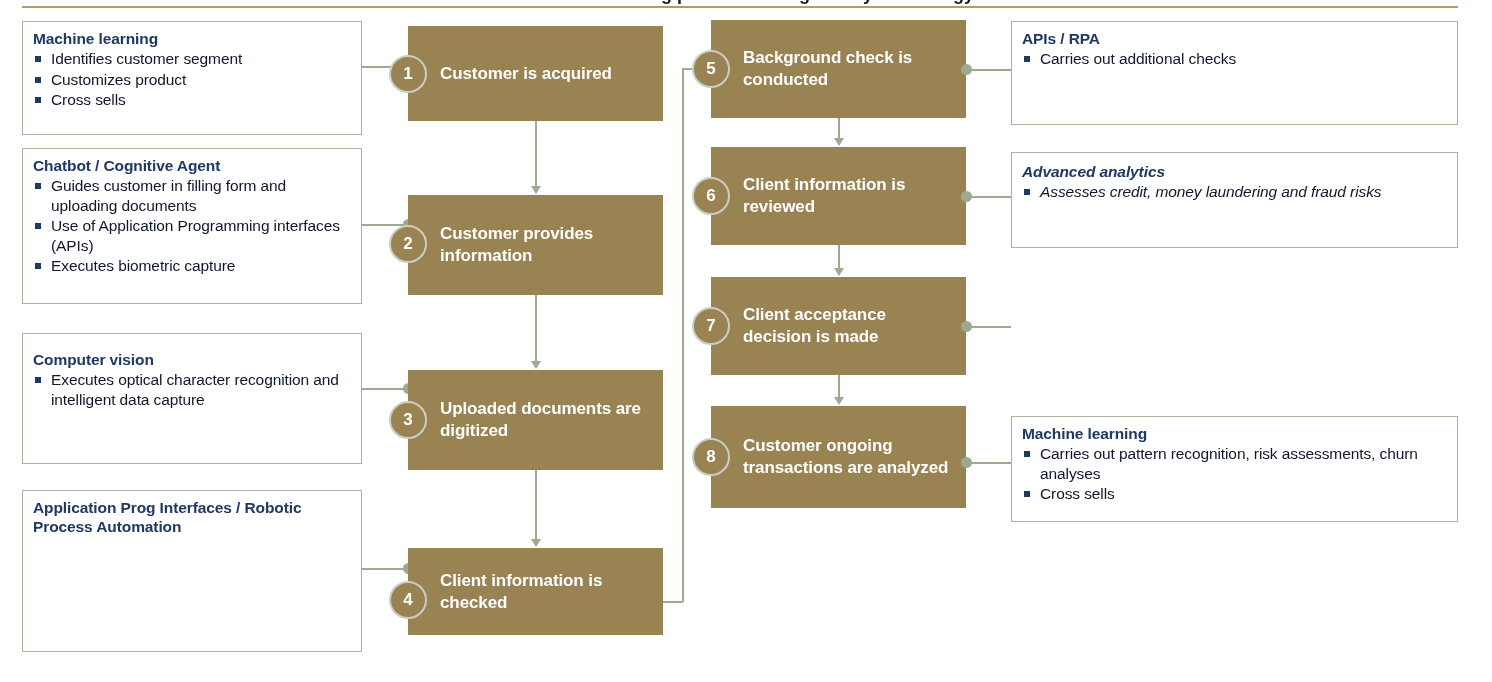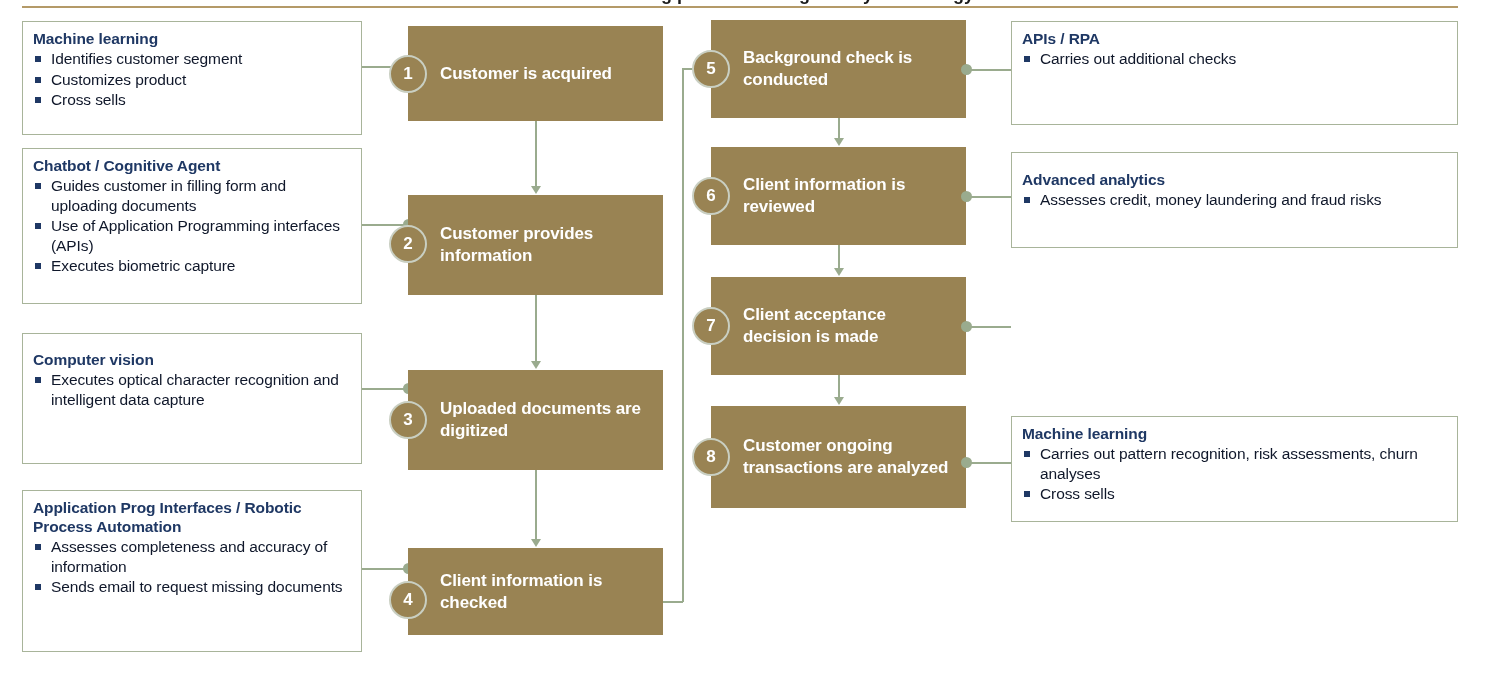--- a/index.html
+++ b/index.html
@@ -116,24 +116,20 @@
 
   <div class="card" style="left:22px; top:333px; width:340px; height:131px; padding-top:16px;">
     <div class="card-title">Computer vision</div>
     <ul>
       <li>Executes optical character recognition and intelligent data capture</li>
     </ul>
   </div>
 
   <div class="card" style="left:22px; top:490px; width:340px; height:162px;">
     <div class="card-title">Application Prog Interfaces / Robotic Process Automation</div>
-    <ul>
-      <li>Assesses completeness and accuracy of information</li>
-      <li>Sends email to request missing documents</li>
-    </ul>
   </div>
 
   <div class="conn-line conn-h" style="left:362px; top:66px; width:48px;"></div>
   <div class="conn-dot" style="left:403px; top:61px;"></div>
 
   <div class="conn-line conn-h" style="left:362px; top:224px; width:48px;"></div>
   <div class="conn-dot" style="left:403px; top:219px;"></div>
 
   <div class="conn-line conn-h" style="left:362px; top:388px; width:48px;"></div>
   <div class="conn-dot" style="left:403px; top:383px;"></div>
@@ -216,21 +212,21 @@
   <div class="conn-line conn-h" style="left:966px; top:462px; width:45px;"></div>
   <div class="conn-dot" style="left:961px; top:457px;"></div>
 
   <div class="card" style="left:1011px; top:21px; width:447px; height:104px;">
     <div class="card-title">APIs / RPA</div>
     <ul>
       <li>Carries out additional checks</li>
     </ul>
   </div>
 
-  <div class="card" style="left:1011px; top:152px; width:447px; height:96px; padding-top:17px;">
+  <div class="card" style="left:1011px; top:152px; width:447px; height:96px; padding-top:9px;font-style:italic;">
     <div class="card-title">Advanced analytics</div>
     <ul>
       <li>Assesses credit, money laundering and fraud risks</li>
     </ul>
   </div>
 
 
   <div class="card" style="left:1011px; top:416px; width:447px; height:106px;">
     <div class="card-title">Machine learning</div>
     <ul>

